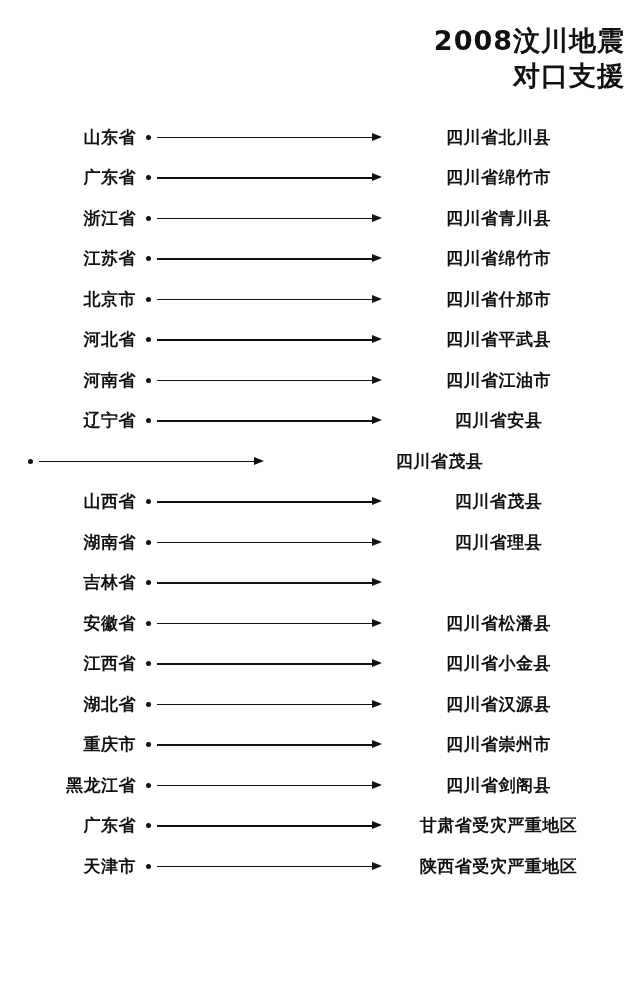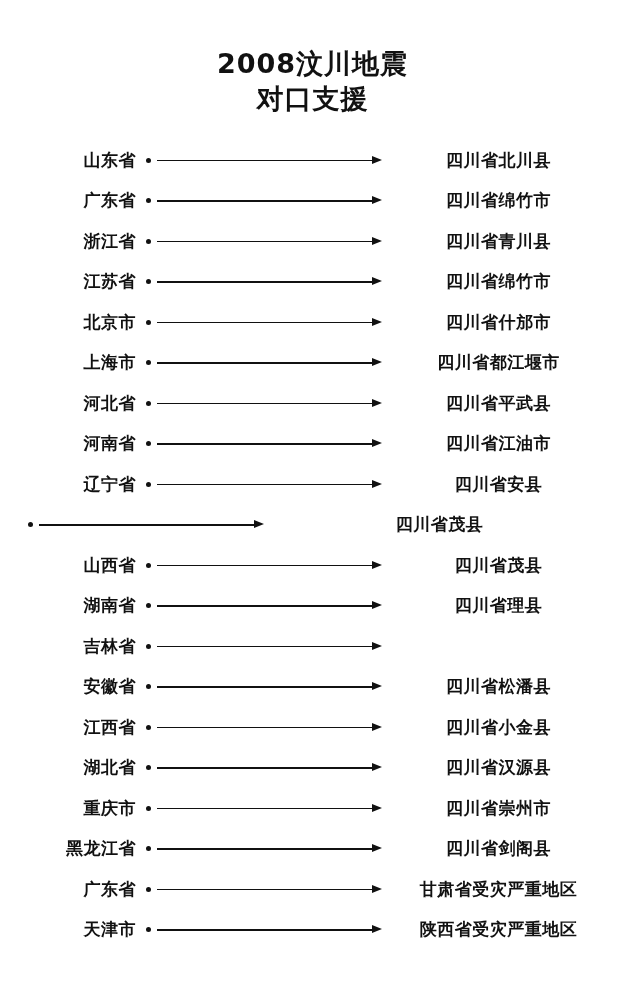--- a/index.html
+++ b/index.html
@@ -17,22 +17,22 @@
 
   .page {
     position: relative;
     width: 625px;
     height: 1000px;
     background: #ffffff;
     box-sizing: border-box;
   }
 
   .title-block {
-    padding-top: 46px;
-    text-align: center;
+    text-align: right;
+    margin-top: 23px;
   }
   .title-line {
     font-size: 27px;
     line-height: 35px;
     font-weight: 700;
     letter-spacing: 1px;
     color: #111111;
   }
 
   .pairs {
@@ -166,31 +166,20 @@
         <div class="connector">
           <span class="dot"></span>
           <span class="line-wrap">
             <span class="line"></span>
             <span class="arrow-head"></span>
           </span>
         </div>
         <div class="dst">四川省什邡市</div>
       </div>
       <div class="pair-row">
-        <div class="src">上海市</div>
-        <div class="connector">
-          <span class="dot"></span>
-          <span class="line-wrap">
-            <span class="line"></span>
-            <span class="arrow-head"></span>
-          </span>
-        </div>
-        <div class="dst">四川省都江堰市</div>
-      </div>
-      <div class="pair-row">
         <div class="src">河北省</div>
         <div class="connector">
           <span class="dot"></span>
           <span class="line-wrap">
             <span class="line"></span>
             <span class="arrow-head"></span>
           </span>
         </div>
         <div class="dst">四川省平武县</div>
       </div>

